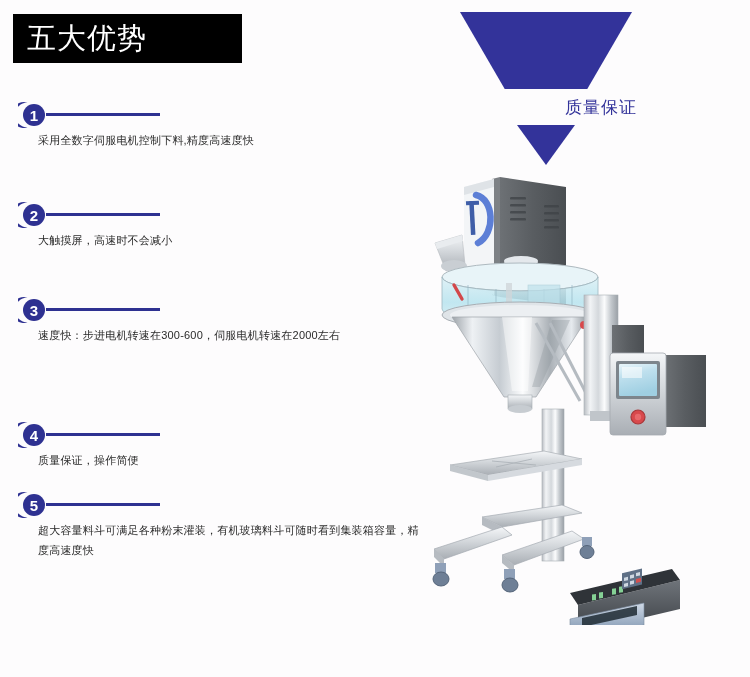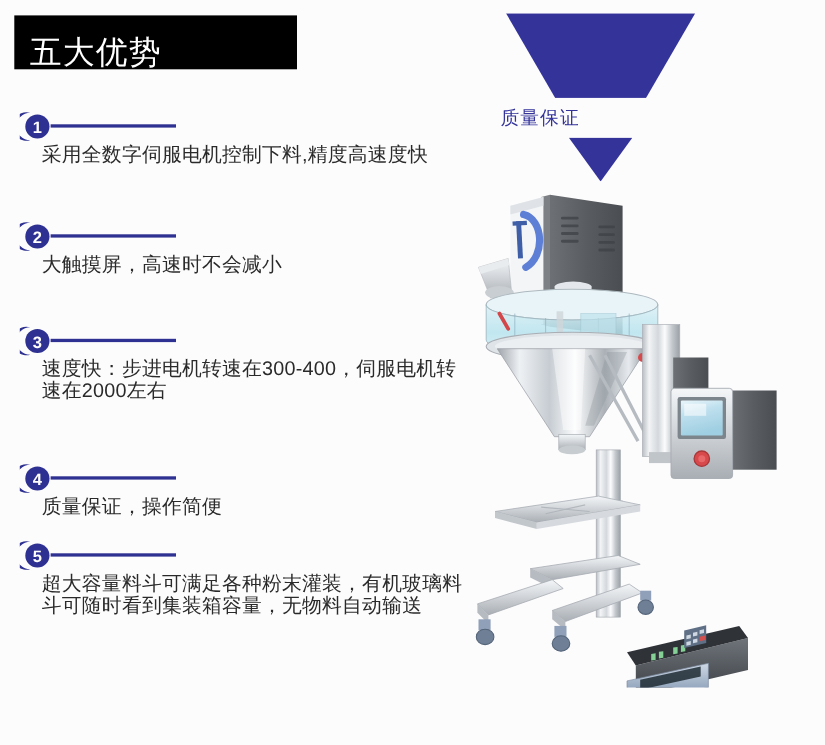--- a/index.html
+++ b/index.html
@@ -13,25 +13,25 @@
     font-family: "Liberation Sans", "DejaVu Sans", sans-serif;
     overflow: hidden;
     position: relative;
   }
 
   
   #title-banner {
     position: absolute;
     left: 13px;
     top: 14px;
-    width: 257px;
+    width: 229px;
     height: 49px;
     background: #000000;
     display: flex;
-    align-items: flex-end;
+    align-items: center;
   }
   #title-text {
     color: #ffffff;
     font-size: 29px;
     letter-spacing: 1px;
     padding-left: 14px;
     font-weight: normal;
     line-height: 1;
   }
 
@@ -63,21 +63,21 @@
     left: 46px;
     top: 13px;
     height: 3px;
     width: 114px;
     background: #2e3191;
   }
   .adv-text {
     margin: 0;
     padding: 0;
     color: #2a2a2a;
-    font-size: 18px;
+    font-size: 11px;
     line-height: 20px;
     position: absolute;
     left: 38px;
     top: 30px;
     width: 390px;
     letter-spacing: 0.2px;
   }
 
   
   #quality-funnel {
@@ -94,21 +94,21 @@
     width: 172px;
     height: 77px;
     background: #33339a;
     clip-path: polygon(0% 0%, 100% 0%, 74% 100%, 26% 100%);
   }
   #quality-label {
     position: absolute;
     left: 0;
     top: 84px;
     width: 182px;
-    text-align: left;
+    text-align: right;
     color: #33339a;
     font-size: 17px;
     letter-spacing: 1px;
   }
   .funnel-tip {
     position: absolute;
     left: 62px;
     top: 113px;
     width: 58px;
     height: 40px;
@@ -173,21 +173,21 @@
     <div class="adv-head">
       <span class="badge">
         <svg width="30" height="30" viewBox="0 0 30 30">
           <path d="M9.5 2.5 A13 13 0 1 0 9.5 27.5 A11 11 0 1 1 9.5 2.5 Z" fill="#2e3191"></path>
           <circle cx="16" cy="15" r="11" fill="#2e3191"></circle>
           <text x="16" y="21" font-family="Liberation Sans, sans-serif" font-size="15" font-weight="bold" fill="#ffffff" text-anchor="middle">3</text>
         </svg>
       </span>
       <span class="adv-line"></span>
     </div>
-    <p class="adv-text">速度快：步进电机转速在300-400，伺服电机转速在2000左右</p>
+    <p class="adv-text">速度快：步进电机转速在300-600，伺服电机转速在2000左右</p>
   </div>
 
   <div class="advantage-item" style="top:320px;">
     <div class="adv-head">
       <span class="badge">
         <svg width="30" height="30" viewBox="0 0 30 30">
           <path d="M9.5 2.5 A13 13 0 1 0 9.5 27.5 A11 11 0 1 1 9.5 2.5 Z" fill="#2e3191"></path>
           <circle cx="16" cy="15" r="11" fill="#2e3191"></circle>
           <text x="16" y="21" font-family="Liberation Sans, sans-serif" font-size="15" font-weight="bold" fill="#ffffff" text-anchor="middle">4</text>
         </svg>
@@ -201,21 +201,21 @@
     <div class="adv-head">
       <span class="badge">
         <svg width="30" height="30" viewBox="0 0 30 30">
           <path d="M9.5 2.5 A13 13 0 1 0 9.5 27.5 A11 11 0 1 1 9.5 2.5 Z" fill="#2e3191"></path>
           <circle cx="16" cy="15" r="11" fill="#2e3191"></circle>
           <text x="16" y="21" font-family="Liberation Sans, sans-serif" font-size="15" font-weight="bold" fill="#ffffff" text-anchor="middle">5</text>
         </svg>
       </span>
       <span class="adv-line"></span>
     </div>
-    <p class="adv-text">超大容量料斗可满足各种粉末灌装，有机玻璃料斗可随时看到集装箱容量，无物料自动输送</p>
+    <p class="adv-text">超大容量料斗可满足各种粉末灌装，有机玻璃料斗可随时看到集装箱容量，精度高速度快</p>
   </div>
 
 </div>
 
 <div id="machine-photo">
 <svg width="318" height="460" viewBox="0 0 318 460" xmlns="http://www.w3.org/2000/svg">
   <defs>
     <linearGradient id="steelV" x1="0" y1="0" x2="1" y2="0">
       <stop offset="0%" stop-color="#b9bdc2"></stop>
       <stop offset="18%" stop-color="#f2f4f6"></stop>

